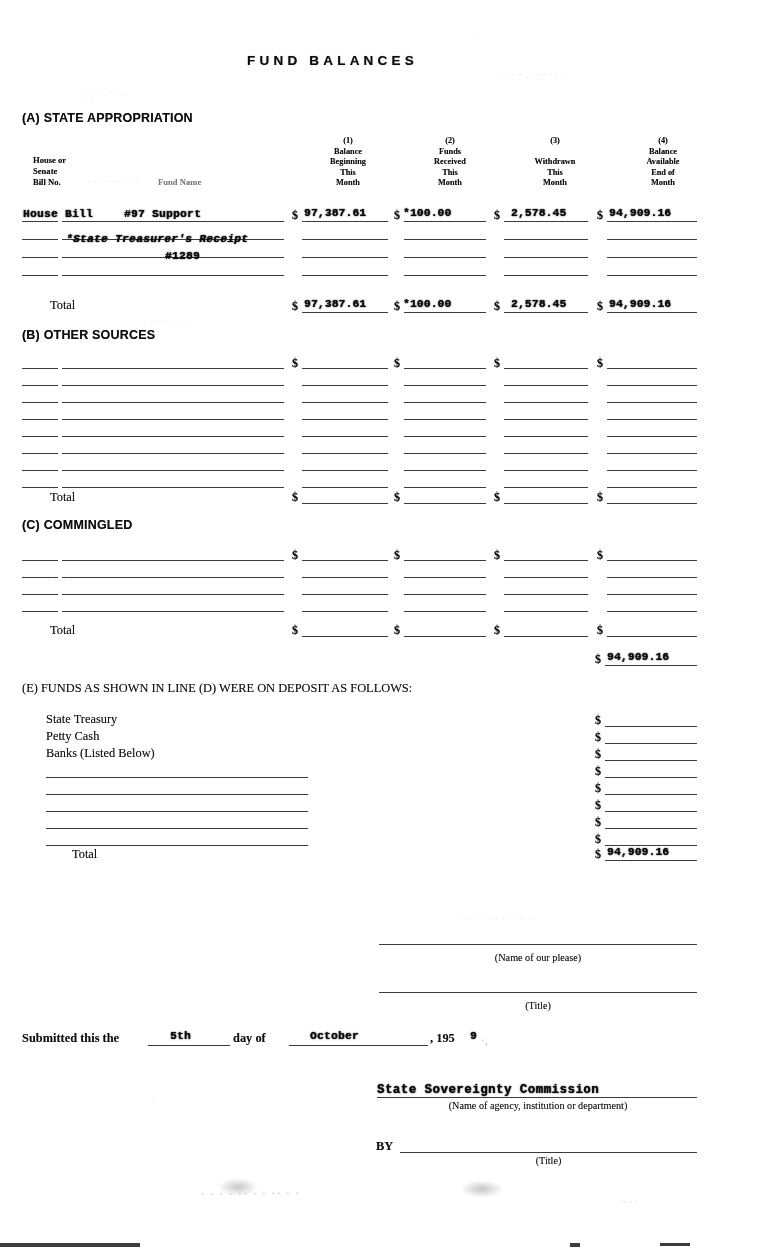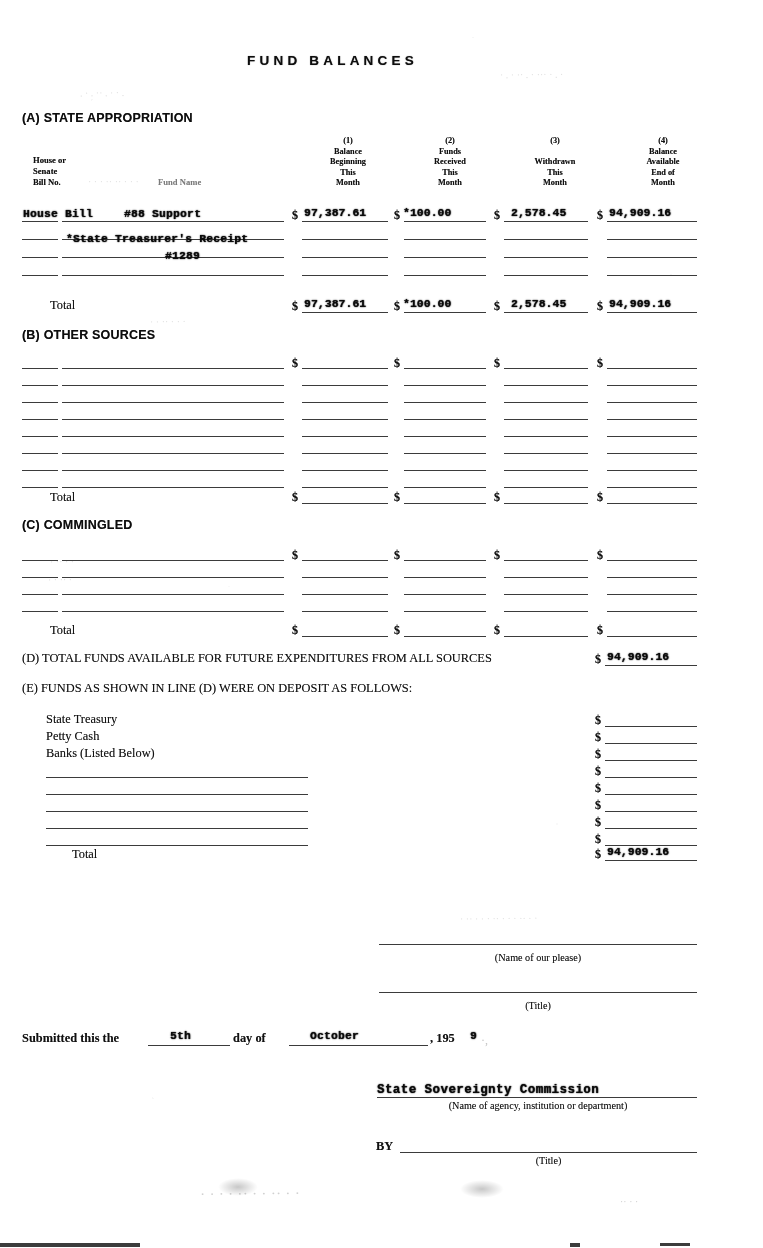--- a/index.html
+++ b/index.html
@@ -206,31 +206,31 @@
   <div class="rule" style="top:257px;left:607px;width:90px;"></div>
 
   <div class="rule" style="top:275px;left:22px;width:36px;"></div>
   <div class="rule" style="top:275px;left:62px;width:222px;"></div>
   <div class="rule" style="top:275px;left:302px;width:86px;"></div>
   <div class="rule" style="top:275px;left:404px;width:82px;"></div>
   <div class="rule" style="top:275px;left:504px;width:84px;"></div>
   <div class="rule" style="top:275px;left:607px;width:90px;"></div>
 
   <div class="typed smudge" style="top:208px;left:23px;">House Bill</div>
-  <div class="typed smudge" style="top:208px;left:124px;">#88 Support</div>
+  <div class="typed smudge" style="top:208px;left:124px;">#97 Support</div>
   <div class="dollar" style="top:209px;left:292px;">$</div>
   <div class="typed smudge num" style="top:207px;left:304px;">97,387.61</div>
   <div class="dollar" style="top:209px;left:394px;">$</div>
   <div class="typed smudge num" style="top:207px;left:403px;">*100.00</div>
   <div class="dollar" style="top:209px;left:494px;">$</div>
   <div class="typed smudge num" style="top:207px;left:511px;">2,578.45</div>
   <div class="dollar" style="top:209px;left:597px;">$</div>
   <div class="typed smudge num" style="top:207px;left:609px;">94,909.16</div>
 
-  <div class="typed smudge" style="top:233px;left:66px;">*State Treasurer's Receipt</div>
+  <div class="typed smudge" style="top:233px;left:66px;font-style:italic;">*State Treasurer's Receipt</div>
   <div class="typed smudge" style="top:250px;left:165px;">#1289</div>
 
   <div class="total-lbl" style="top:298px;left:50px;">Total</div>
   <div class="dollar" style="top:300px;left:292px;">$</div>
   <div class="typed smudge num" style="top:298px;left:304px;">97,387.61</div>
   <div class="rule" style="top:312px;left:302px;width:86px;"></div>
   <div class="dollar" style="top:300px;left:394px;">$</div>
   <div class="typed smudge num" style="top:298px;left:403px;">*100.00</div>
   <div class="rule" style="top:312px;left:404px;width:82px;"></div>
   <div class="dollar" style="top:300px;left:494px;">$</div>
@@ -345,21 +345,20 @@
   <div class="total-lbl" style="top:623px;left:50px;">Total</div>
   <div class="dollar" style="top:624px;left:292px;">$</div>
   <div class="rule" style="top:636px;left:302px;width:86px;"></div>
   <div class="dollar" style="top:624px;left:394px;">$</div>
   <div class="rule" style="top:636px;left:404px;width:82px;"></div>
   <div class="dollar" style="top:624px;left:494px;">$</div>
   <div class="rule" style="top:636px;left:504px;width:84px;"></div>
   <div class="dollar" style="top:624px;left:597px;">$</div>
   <div class="rule" style="top:636px;left:607px;width:90px;"></div>
 
-  <div class="body-txt" style="top:651px;left:22px;">(D) TOTAL FUNDS AVAILABLE FOR FUTURE EXPENDITURES FROM ALL SOURCES</div>
   <div class="dollar" style="top:653px;left:595px;">$</div>
   <div class="typed smudge num" style="top:651px;left:607px;">94,909.16</div>
   <div class="rule" style="top:665px;left:605px;width:92px;"></div>
 
   <div class="body-txt" style="top:681px;left:22px;">(E) FUNDS AS SHOWN IN LINE (D) WERE ON DEPOSIT AS FOLLOWS:</div>
 
   <div id="section-e-items">
       <div class="body-txt" style="top: 712px; left: 46px; font-size: 12.4px;">State Treasury</div>
       <div class="dollar" style="top: 714px; left: 595px;">$</div>
       <div class="typed smudge num" style="top: 712px; left: 607px;"></div>

